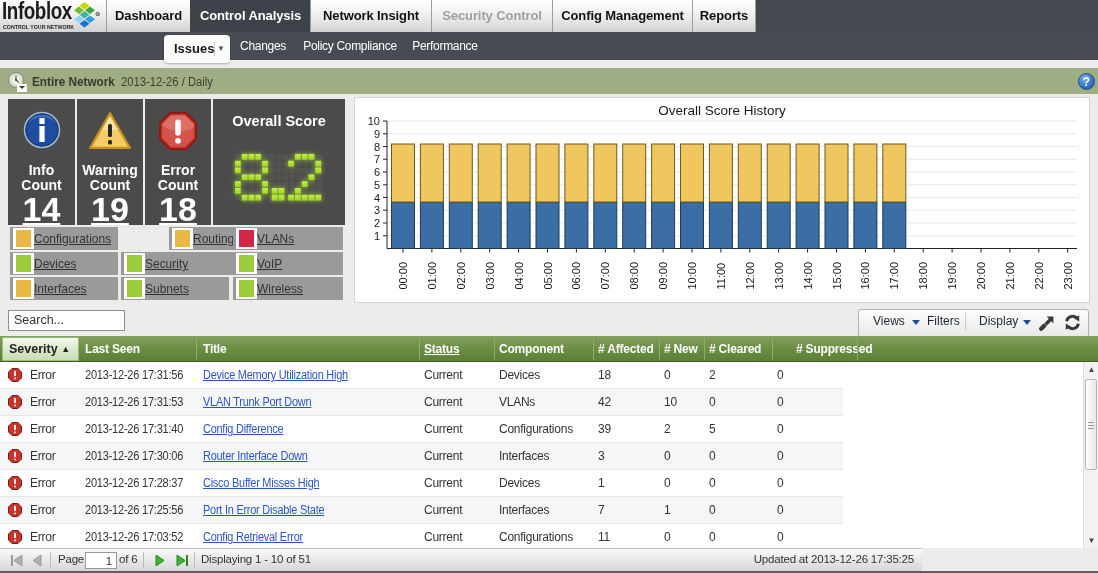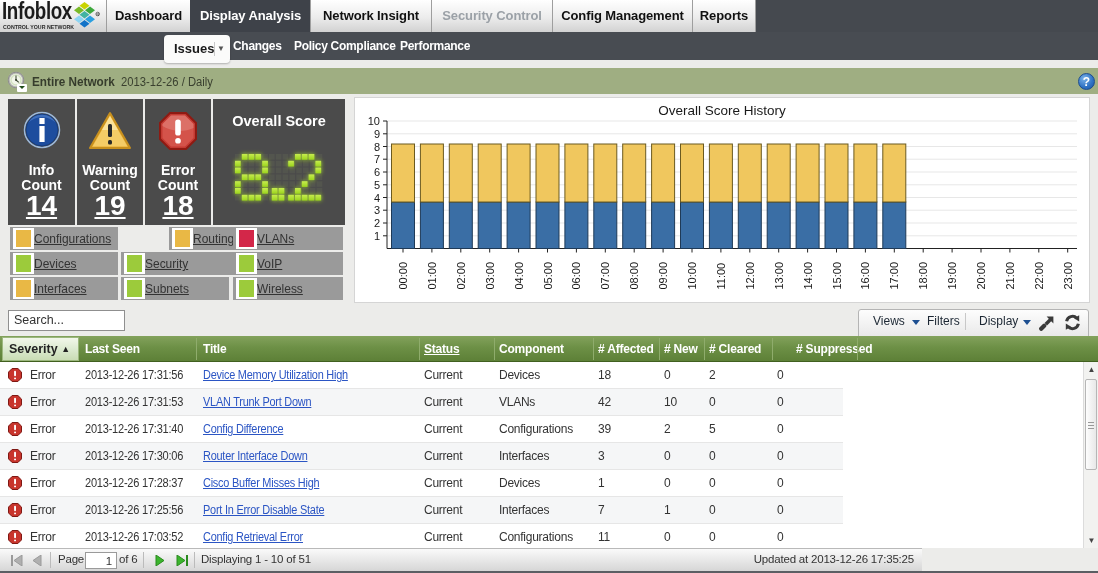--- a/index.html
+++ b/index.html
@@ -11,21 +11,21 @@
   background:linear-gradient(#ffffff,#e9e9e9 55%,#d2d2d2); }
 #logoword { position:absolute; left:2px; top:-2px; font-size:23.5px; font-weight:bold; color:#1b1b1b; letter-spacing:-0.5px; transform:scaleX(.8); transform-origin:0 50%; }
 #logotag { position:absolute; left:3px; top:22.5px; font-size:6.2px; font-weight:bold; color:#2a2a2a; letter-spacing:0; transform:scaleX(.85); transform-origin:0 0; }
 .toptab { position:absolute; top:0; height:32px; background:linear-gradient(#ffffff,#ececec 55%,#d2d2d2);
   border-left:1px solid #9e9e9e; color:#111; font-size:13px; letter-spacing:-0.1px; font-weight:bold; text-align:center; line-height:32px; }
 .toptab.sel { background:#3e4249; color:#fff; border-left:1px solid #3e4249; }
 .toptab.dis { color:#9ba1a7; }
 
 
 #subnav { position:absolute; left:0; top:32px; width:1098px; height:28px; background:#484c52; }
-.subtab { position:absolute; top:32px; height:28px; line-height:28px; color:#fff; font-size:12px; font-weight:bold; white-space:nowrap; letter-spacing:-0.3px; }
+.subtab { position:absolute; top:32px; height:28px; line-height:28px; color:#fff; font-size:12px; font-weight:normal; text-align:center; white-space:nowrap; letter-spacing:-0.3px; }
 #issuestab { position:absolute; left:164px; top:35px; width:66px; height:28px; background:#fbfbfa;
   border-radius:4px; box-shadow:0 1px 2px rgba(0,0,0,.25); color:#1a1a1a; font-size:13px; font-weight:bold;
   line-height:27px; text-align:left; padding-left:10px; }
 #issuestab .arr { position:absolute; right:3px; top:7px; width:13px; height:14px; border-left:1px solid #c9c9c9;
   color:#555; font-size:8px; line-height:14px; text-align:center; }
 
 
 #gbar { position:absolute; left:0; top:68px; width:1098px; height:26px; background:#9fae82; }
 #gbar .tt { position:absolute; left:32px; top:6px; font-size:13.5px; font-weight:bold; color:#363c2c; transform:scaleX(.87); transform-origin:0 0; white-space:nowrap; }
 #gbar .dt { position:absolute; left:121px; top:6.5px; font-size:12.5px; color:#3a402f; transform:scaleX(.9); transform-origin:0 0; white-space:nowrap; }
@@ -33,21 +33,21 @@
   background:radial-gradient(circle at 35% 30%, #7ab2e8, #2f72c4 60%, #1d56a0); border:1px solid #1c4c8f;
   color:#fff; font-size:12px; font-weight:bold; text-align:center; line-height:16px; }
 #clockic { position:absolute; left:7px; top:71px; }
 #clockdrop { position:absolute; left:16.5px; top:84px; width:10px; height:7.5px; background:#fff; border-radius:1px; }
 #clockdrop:after { content:""; position:absolute; left:2px; top:2px; border-left:3px solid transparent; border-right:3px solid transparent; border-top:3.5px solid #1f4d18; }
 
 
 .darkbox { position:absolute; background:#4b4b4b; top:99px; height:126px; }
 .cico { position:absolute; left:0; right:0; top:12px; text-align:center; }
 .clabel { position:absolute; left:0; right:0; top:64px; text-align:center; color:#fff; font-weight:bold; font-size:14px; line-height:14.5px; }
-.cnum { position:absolute; left:0; right:0; top:91px; text-align:center; color:#fff; font-weight:bold; font-size:28px; text-decoration:underline; text-underline-offset:2px; text-decoration-thickness:2px; }
+.cnum { position:absolute; left:0; right:0; top:91px; text-align:center; color:#fff; font-weight:bold; font-size:34px; text-decoration:underline; text-underline-offset:2px; text-decoration-thickness:2px; }
 #scorebox { position:absolute; left:213px; top:99px; width:132px; height:126px; background:#4b4b4b; }
 #scorebox .tt { position:absolute; left:0; right:0; top:14px; text-align:center; color:#fff; font-weight:bold; font-size:14.5px; }
 
 
 .cat { position:absolute; background:#9a9a9a; height:23px; }
 .cat .sq { position:absolute; left:3px; top:1px; width:21px; height:21px; background:#fff; }
 .cat .sq i { position:absolute; left:3px; top:2px; width:15px; height:17px; }
 .cat a { position:absolute; left:24px; top:4px; font-size:13px; color:#333; text-decoration:underline; transform:scaleX(.92); transform-origin:0 0; white-space:nowrap; }
 
 
@@ -117,21 +117,21 @@
       <path d="M11.5 10 L16.5 13.7 L11.5 17.4 L6.5 13.7 Z" fill="#41b3a2"></path>
       <path d="M6 14.5 L11 18.2 L6 21.9 L1 18.2 Z" fill="#8cd4f2"></path>
       <path d="M17 14.5 L22 18.2 L17 21.9 L12 18.2 Z" fill="#2b9fe0"></path>
       <path d="M11.5 19 L16.5 22.7 L11.5 26.4 L6.5 22.7 Z" fill="#1273c8"></path>
       <circle cx="24.7" cy="13" r="1.8" fill="none" stroke="#222" stroke-width="0.6"></circle>
       <text x="24.7" y="14.5" text-anchor="middle" font-size="3.6" fill="#222">R</text>
     </g>
   </svg>
 </div>
 <div class="toptab" style="left:106px;width:84px;">Dashboard</div>
-<div class="toptab sel" style="left:190px;width:120px;">Display Analysis</div>
+<div class="toptab sel" style="left:190px;width:120px;">Control Analysis</div>
 <div class="toptab" style="left:310px;width:121px;">Network Insight</div>
 <div class="toptab dis" style="left:431px;width:121px;">Security Control</div>
 <div class="toptab" style="left:552px;width:140px;">Config Management</div>
 <div class="toptab" style="left:692px;width:64px;border-right:1px solid #9e9e9e;">Reports</div>
 
 <div id="subnav"></div>
 <div id="issuestab">Issues<span class="arr">▼</span></div>
 <div class="subtab" style="left:233px;width:60px;">Changes</div>
 <div class="subtab" style="left:294px;width:112px;">Policy Compliance</div>
 <div class="subtab" style="left:400px;width:90px;">Performance</div>

